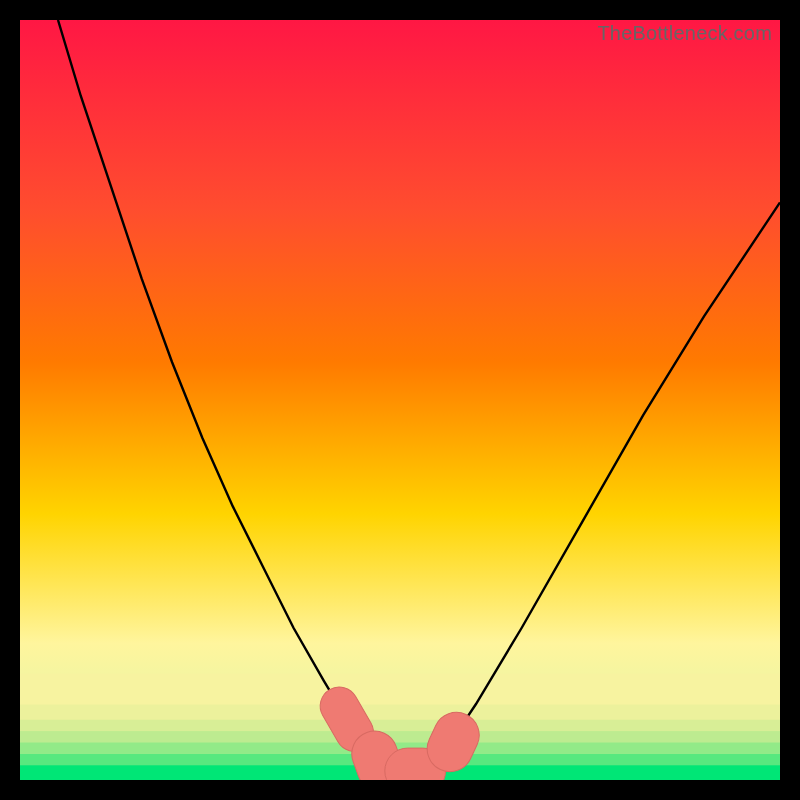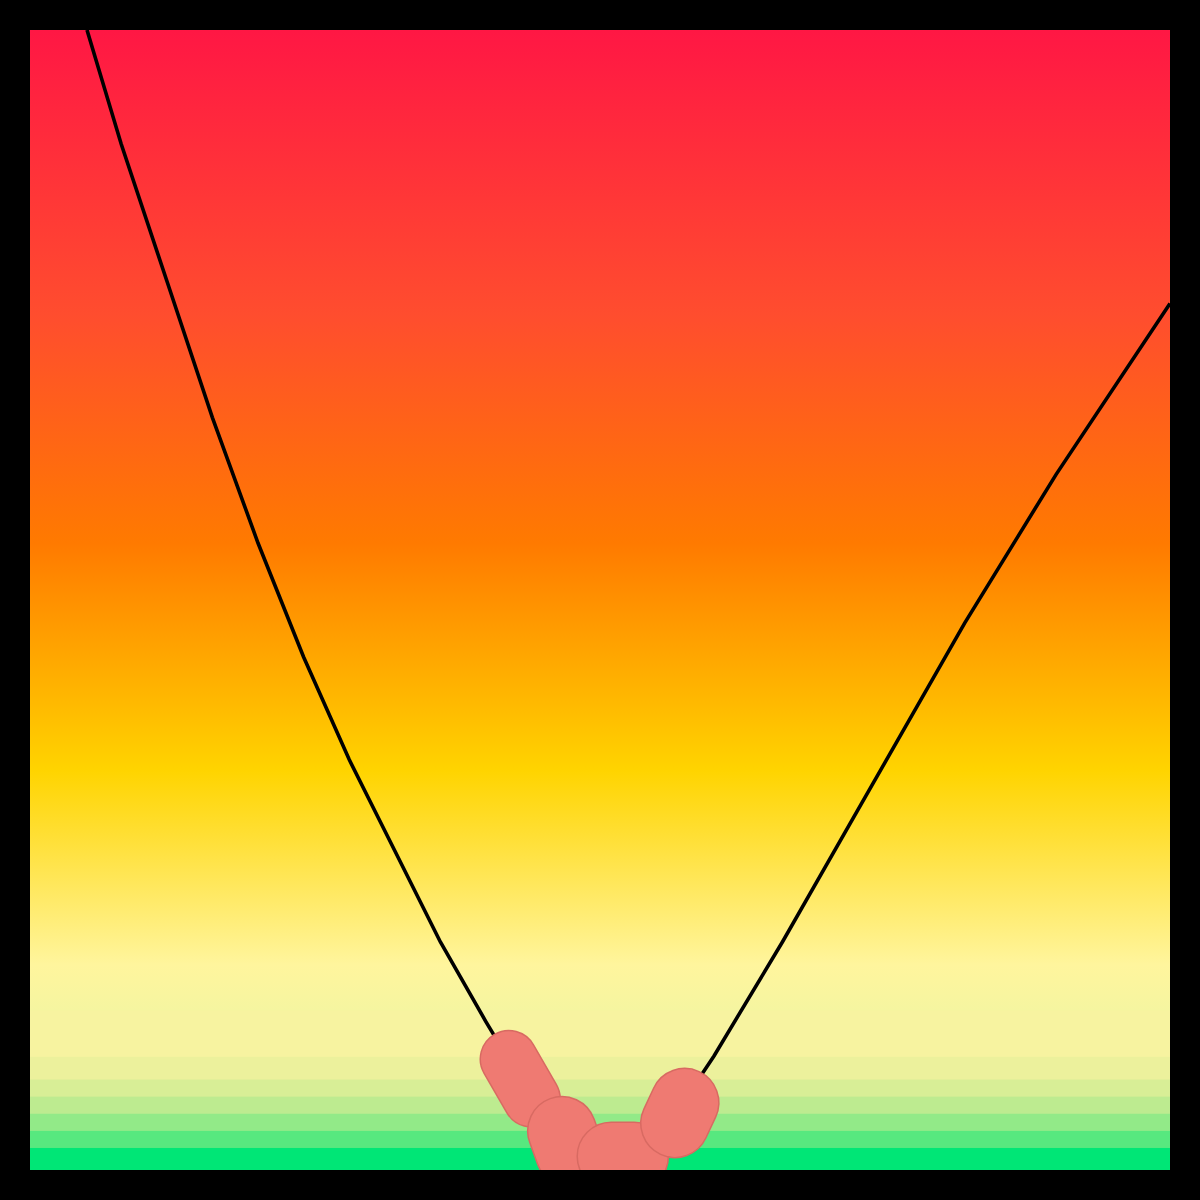--- a/index.html
+++ b/index.html
@@ -40,20 +40,21 @@
     position: absolute;
     left: 0;
     top: 0;
   }
 </style>
 </head>
 <body>
 
 <div class="frame">
 
+  <div class="watermark">TheBottleneck.com</div>
 
   <svg class="plot-area" width="760" height="760" viewBox="0 0 760 760">
     <defs>
       <linearGradient id="bg-grad" x1="0" y1="0" x2="0" y2="1">
         <stop id="g0" offset="0%" stop-color="#ff1744"></stop>
         <stop id="g1" offset="25%" stop-color="#ff4d2e"></stop>
         <stop id="g2" offset="45%" stop-color="#ff7a00"></stop>
         <stop id="g3" offset="65%" stop-color="#ffd400"></stop>
         <stop id="g4" offset="82%" stop-color="#fff59d"></stop>
         <stop id="g5" offset="86%" stop-color="#f5f5a0"></stop>

